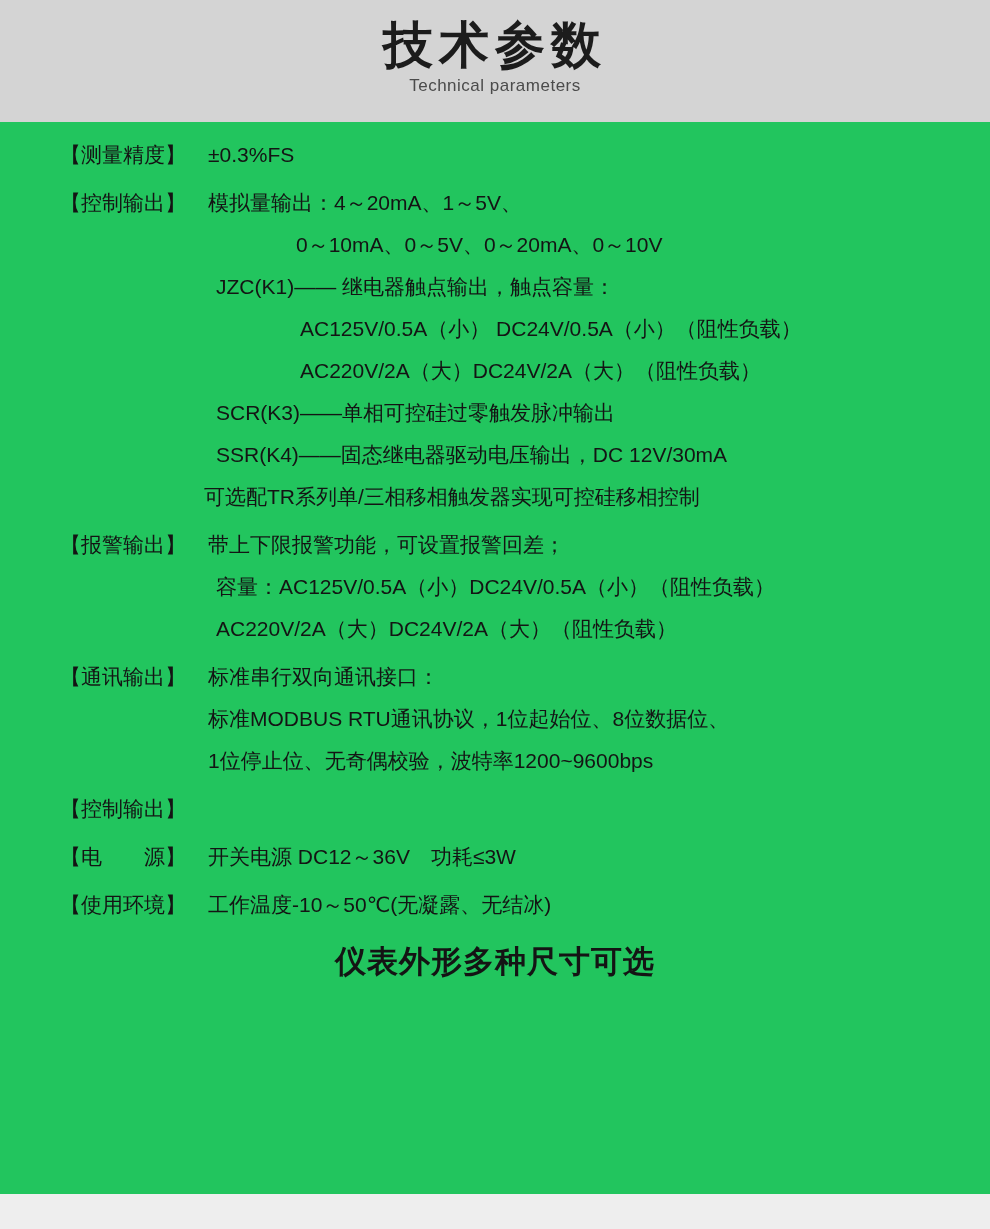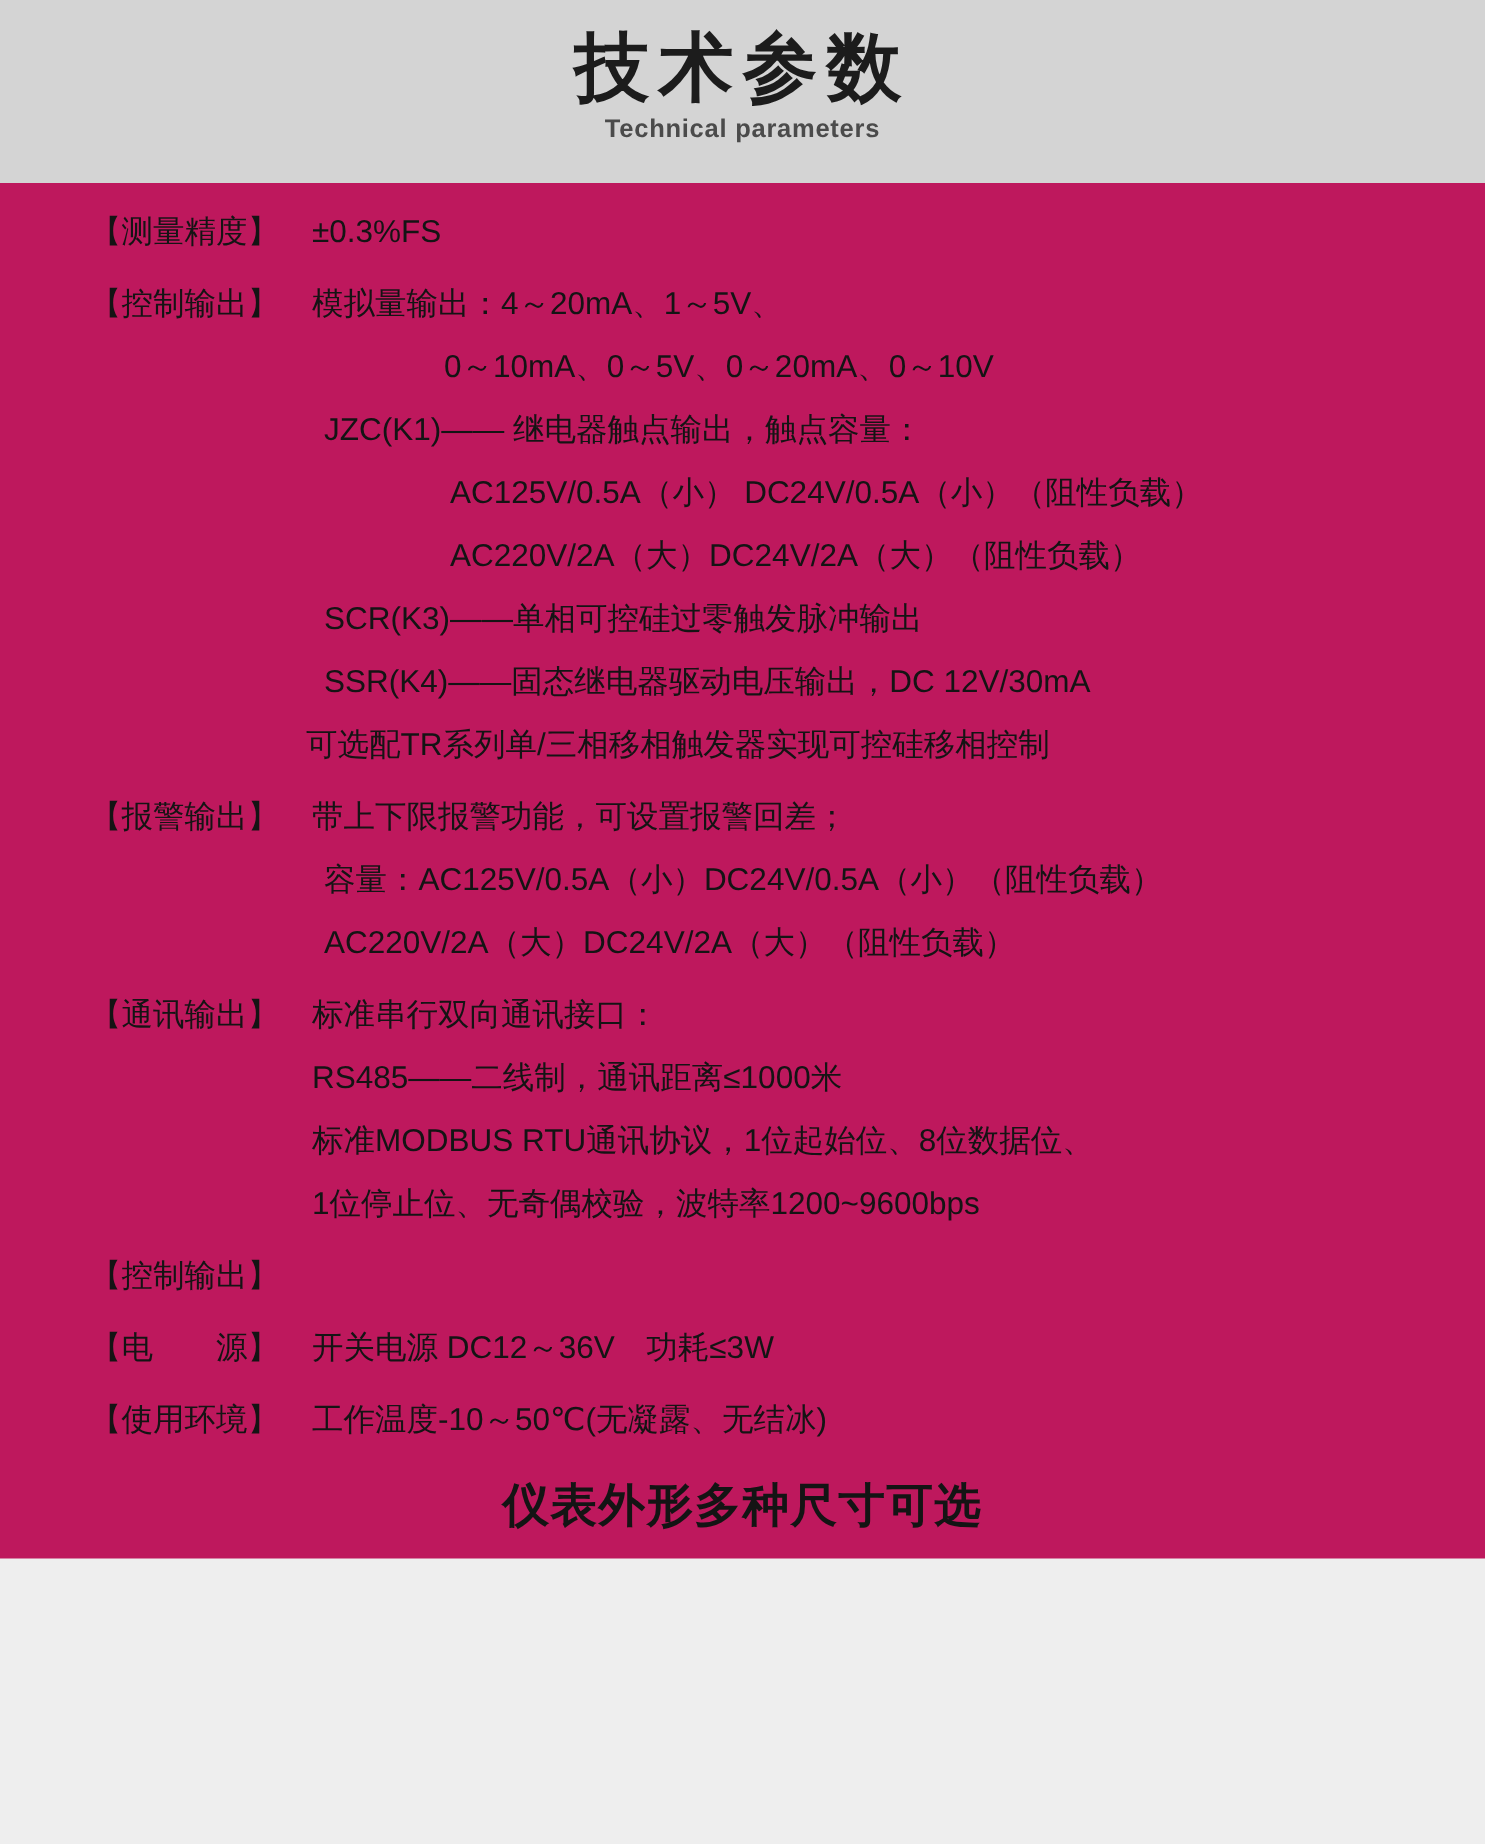--- a/index.html
+++ b/index.html
@@ -9,23 +9,23 @@
   body {
     width: 990px;
     height: 1229px;
     background: #eeeeee;
     font-family: "Liberation Sans", "DejaVu Sans", sans-serif;
     color: #1a1a1a;
     overflow: hidden;
   }
   .page {
     width: 990px;
-    height: 1039px;
+    height: 1194px;
     position: relative;
-    background: #be185d;
+    background: #22c55e;
   }
   
   .header {
     width: 990px;
     height: 122px;
     background: #d4d4d4;
     display: flex;
     flex-direction: column;
     align-items: center;
     justify-content: flex-start;
@@ -38,21 +38,20 @@
     letter-spacing: 6px;
     color: #1c1c1c;
     line-height: 58px;
   }
   .header-sub {
     font-size: 17px;
     color: #4b4b4b;
     letter-spacing: 0.5px;
     margin-top: 2px;
     font-family: "Liberation Sans", "DejaVu Sans", sans-serif;
-    font-weight: bold;
   }
   
   .spec-body {
     padding: 12px 0 0 0;
   }
   .spec-row {
     display: flex;
     align-items: flex-start;
     padding-left: 60px;
     margin-bottom: 6px;
@@ -135,21 +134,20 @@
         <span class="ln indent-4">带上下限报警功能，可设置报警回差；</span>
         <span class="ln indent-1">容量：AC125V/0.5A（小）DC24V/0.5A（小）（阻性负载）</span>
         <span class="ln indent-1">AC220V/2A（大）DC24V/2A（大）（阻性负载）</span>
       </div>
     </div>
 
     <div class="spec-row">
       <div class="spec-label">【通讯输出】</div>
       <div class="spec-value">
         <span class="ln indent-4">标准串行双向通讯接口：</span>
-        <span class="ln indent-4">RS485——二线制，通讯距离≤1000米</span>
         <span class="ln indent-4">标准MODBUS RTU通讯协议，1位起始位、8位数据位、</span>
         <span class="ln indent-4">1位停止位、无奇偶校验，波特率1200~9600bps</span>
       </div>
     </div>
 
     <div class="spec-row">
       <div class="spec-label">【控制输出】</div>
     </div>
 
     <div class="spec-row">

